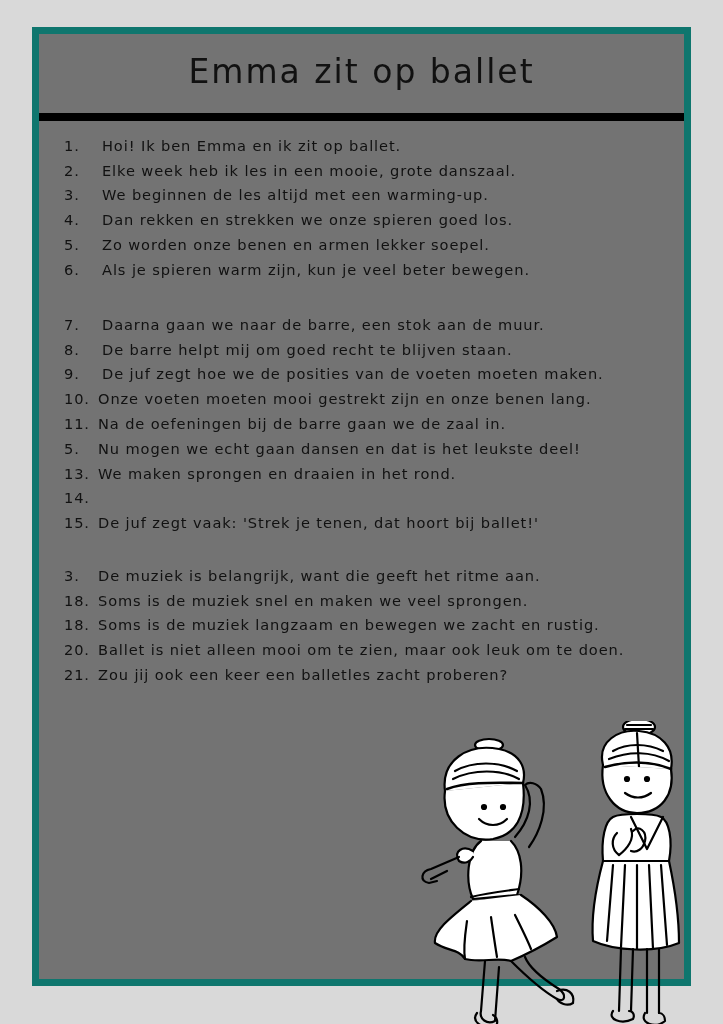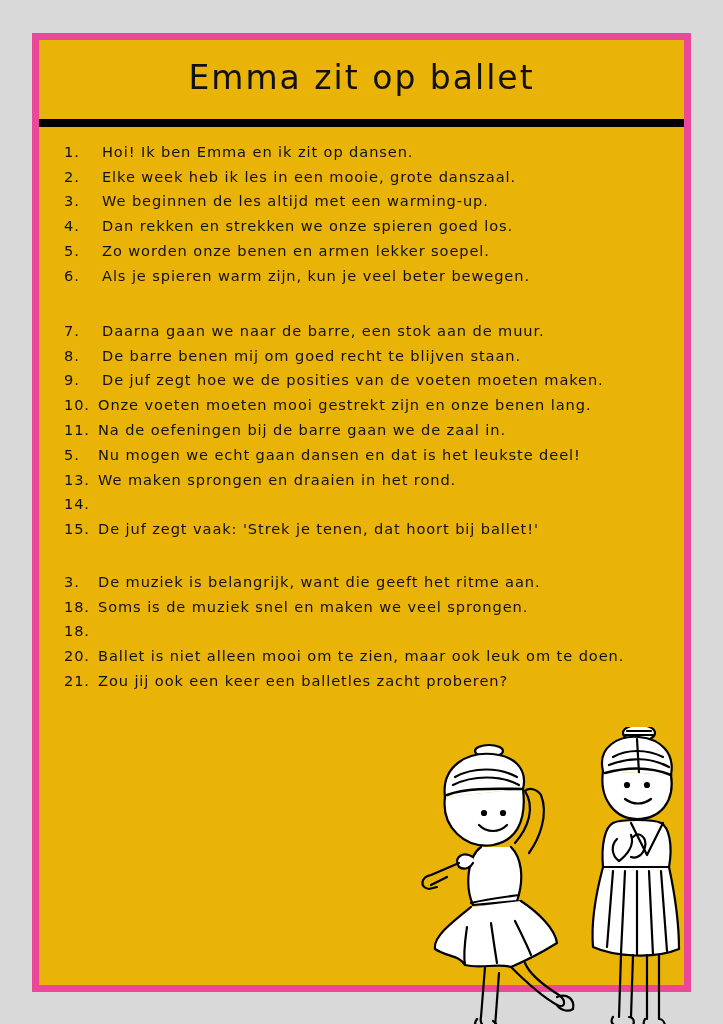--- a/index.html
+++ b/index.html
@@ -11,25 +11,25 @@
     width: 723px;
     height: 1024px;
     position: relative;
     overflow: hidden;
     font-family: "DejaVu Sans", sans-serif;
     color: #111;
   }
   .sheet {
     position: absolute;
     left: 32px;
-    top: 33px;
+    top: 27px;
     width: 645px;
     height: 945px;
-    border: 7px solid #ec4899;
-    background: #eab308;
+    border: 7px solid #0f766e;
+    background: #737373;
   }
   .title-box {
     position: absolute;
     left: 0;
     top: 0;
     right: 0;
     height: 79px;
     border-bottom: 8px solid #000;
     display: flex;
     align-items: center;
@@ -86,21 +86,21 @@
 <div class="sheet">
   <div class="title-box">
     <h1 class="title">Emma zit op ballet</h1>
   </div>
 
   <div class="content">
 
     <ol class="group" style="top: 12px;">
       <li>
           <span class="num">1.</span>
-          <span>Hoi! Ik ben Emma en ik zit op dansen.</span>
+          <span>Hoi! Ik ben Emma en ik zit op ballet.</span>
         </li>
       <li>
           <span class="num">2.</span>
           <span>Elke week heb ik les in een mooie, grote danszaal.</span>
         </li>
       <li>
           <span class="num">3.</span>
           <span>We beginnen de les altijd met een warming-up.</span>
         </li>
       <li>
@@ -117,21 +117,21 @@
         </li>
     </ol>
 
     <ol class="group" style="top: 191px;">
       <li>
           <span class="num">7.</span>
           <span>Daarna gaan we naar de barre, een stok aan de muur.</span>
         </li>
       <li>
           <span class="num">8.</span>
-          <span>De barre benen mij om goed recht te blijven staan.</span>
+          <span>De barre helpt mij om goed recht te blijven staan.</span>
         </li>
       <li>
           <span class="num">9.</span>
           <span>De juf zegt hoe we de posities van de voeten moeten maken.</span>
         </li>
       <li class="wide">
           <span class="num">10.</span>
           <span>Onze voeten moeten mooi gestrekt zijn en onze benen lang.</span>
         </li>
       <li class="wide">
@@ -159,20 +159,21 @@
       <li class="wide">
           <span class="num">3.</span>
           <span>De muziek is belangrijk, want die geeft het ritme aan.</span>
         </li>
       <li class="wide">
           <span class="num">18.</span>
           <span>Soms is de muziek snel en maken we veel sprongen.</span>
         </li>
       <li class="wide">
           <span class="num">18.</span>
+          <span>Soms is de muziek langzaam en bewegen we zacht en rustig.</span>
         </li>
       <li class="wide">
           <span class="num">20.</span>
           <span>Ballet is niet alleen mooi om te zien, maar ook leuk om te doen.</span>
         </li>
       <li class="wide">
           <span class="num">21.</span>
           <span>Zou jij ook een keer een balletles zacht proberen?</span>
         </li>
     </ol>

